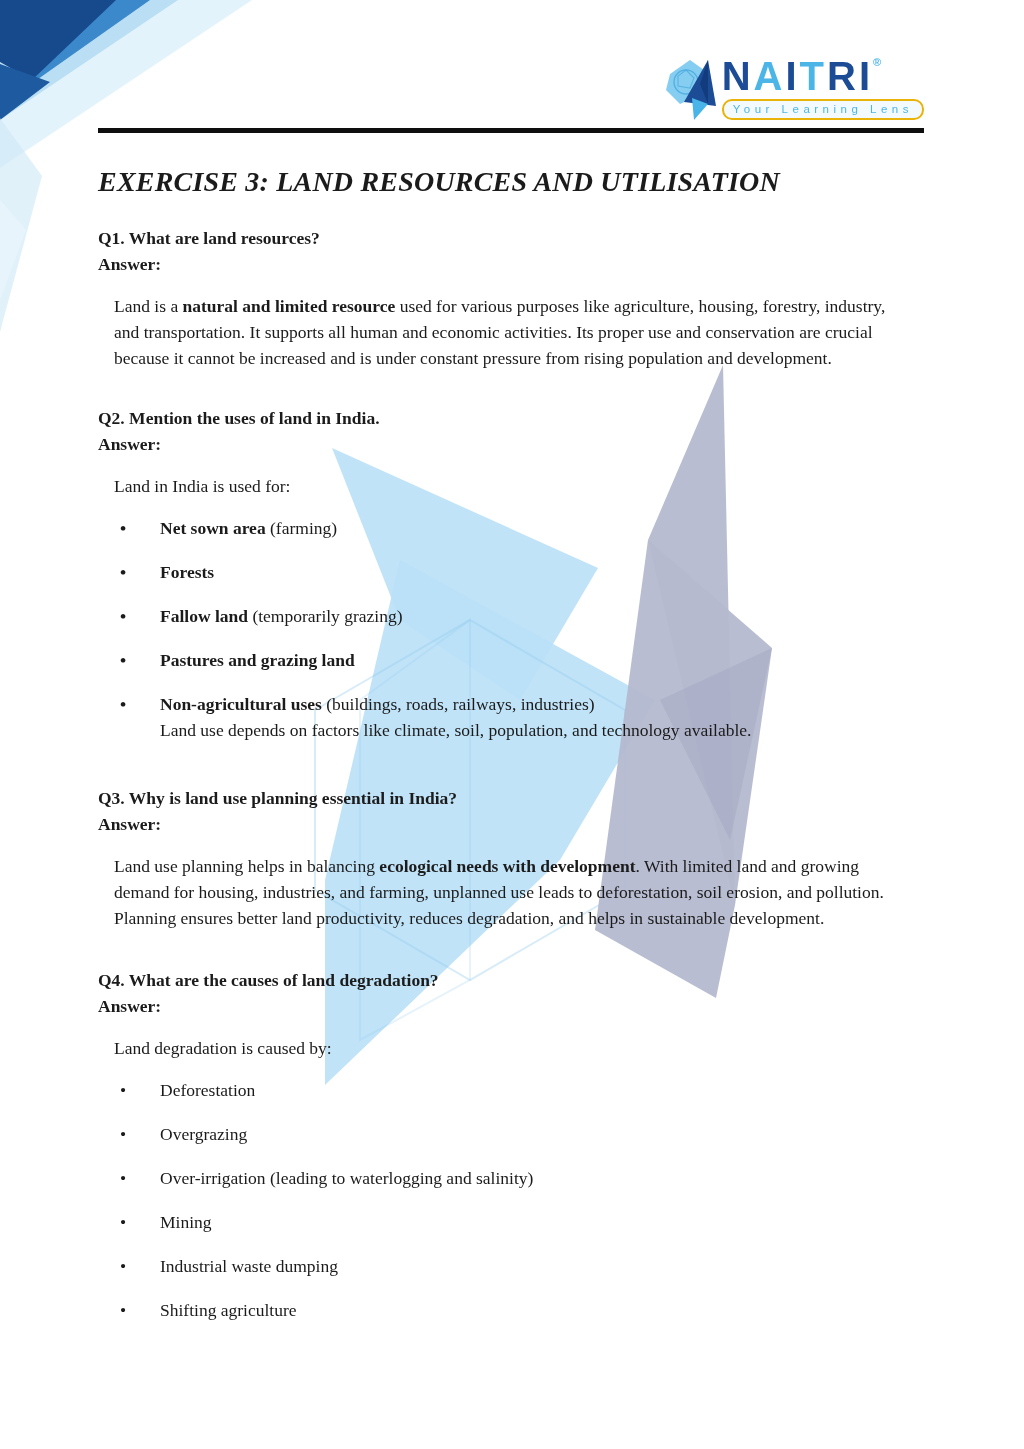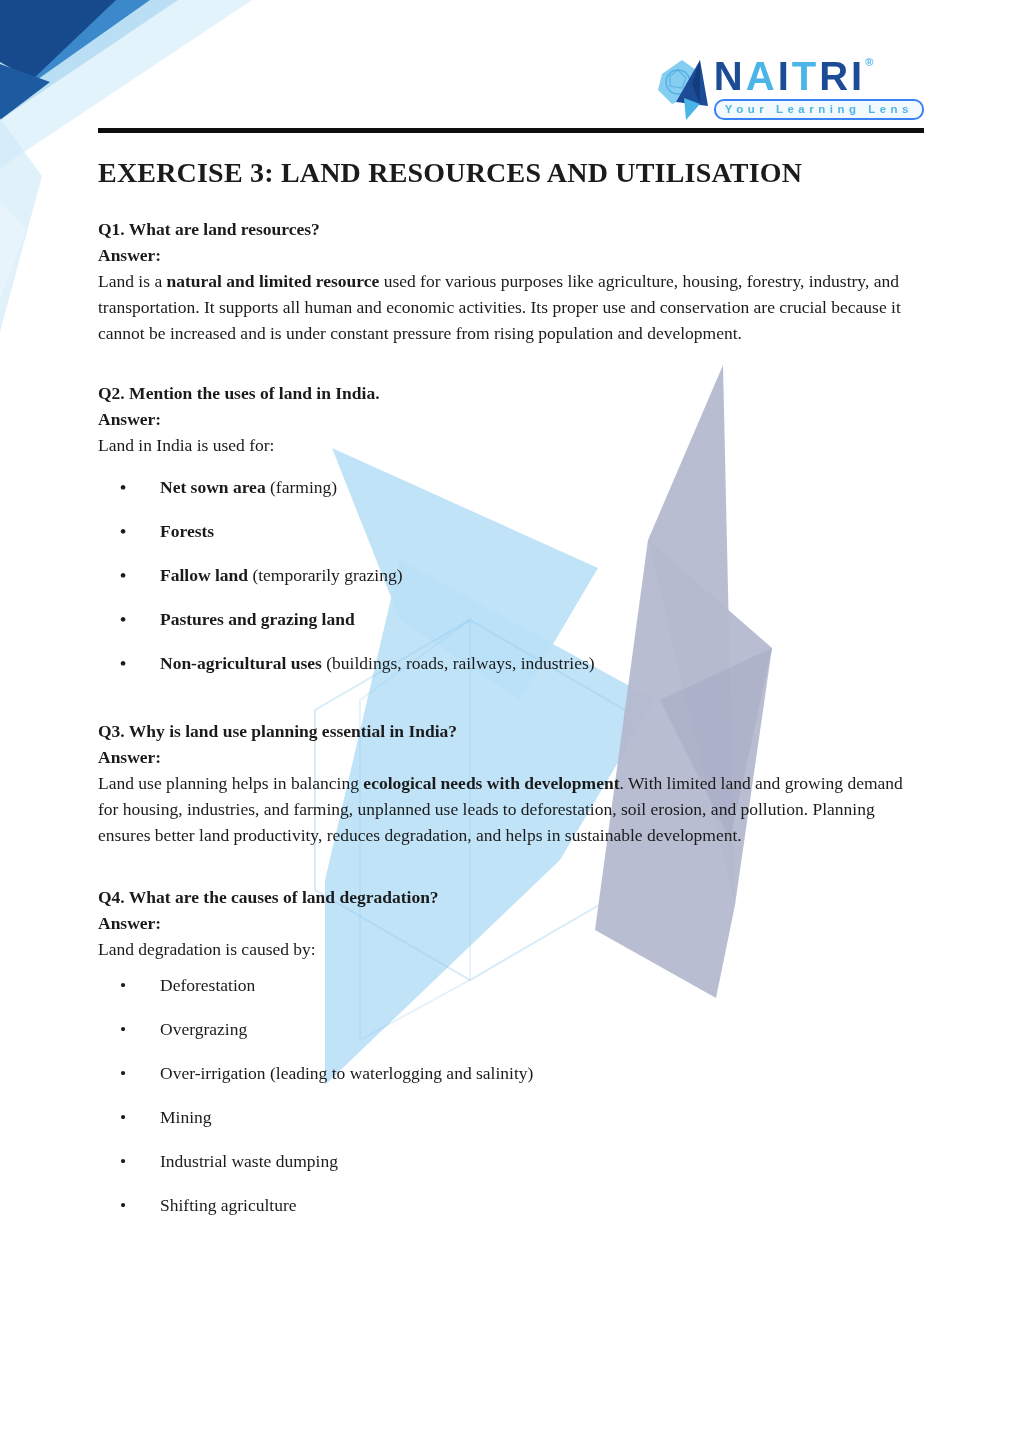--- a/index.html
+++ b/index.html
@@ -12,29 +12,29 @@
   #watermark{top:0;left:0;z-index:0;}
   .content{position:relative;z-index:3;}
 
   
   .header{height:128px;margin:0 100px 0 98px;border-bottom:5px solid #0e0e0e;position:relative;}
   .logo{position:absolute;right:0;bottom:6px;display:flex;align-items:flex-start;gap:4px;font-family:"Liberation Sans",sans-serif;}
   .logo-icon{width:54px;height:64px;margin-top:2px;}
   .logo-right{display:flex;flex-direction:column;align-items:flex-start;}
   .wordmark{display:flex;align-items:flex-start;font-weight:bold;font-size:40px;line-height:40px;letter-spacing:3px;}
   .wordmark .reg{font-size:11px;line-height:11px;margin-top:1px;font-weight:bold;}
-  .tagline-box{margin-top:3px;border:2px solid #3b82f6;border-radius:10px;background:#f3fafe;
-    padding:2px 9px 3px 9px;font-size:11.5px;letter-spacing:4.5px;color:#4fb5e6;font-weight:bold;white-space:nowrap;}
+  .tagline-box{margin-top:3px;border:2px solid #eab308;border-radius:10px;background:#f3fafe;
+    padding:2px 9px 3px 9px;font-size:11.5px;letter-spacing:4.5px;color:#4fb5e6;font-weight:normal;white-space:nowrap;}
 
   
   .page-body{margin:0 100px 0 98px;font-size:17.5px;line-height:26px;}
-  h1.title{font-size:28px;line-height:34px;margin:23px 0 0 0;font-weight:bold;letter-spacing:.2px;}
+  h1.title{font-size:28px;line-height:34px;margin:32px 0 0 0;font-weight:bold;letter-spacing:.2px;font-style:italic;}
   .qa{margin:0;}
   .qa .q-line{font-weight:bold;}
-  .qa p{margin:0;}
+  .qa p{margin:16px;}
   #q1{margin-top:26px;}
   #q2{margin-top:34px;}
   #q3{margin-top:42px;}
   #q4{margin-top:36px;}
   ul.blist{list-style:none;margin:16px 0 0 0;padding:0;}
   #q4 ul.blist{margin-top:10px;}
   ul.blist li{position:relative;padding-left:62px;margin:0;}
   ul.blist li + li{margin-top:18px;}
   ul.blist .bullet{position:absolute;left:22px;top:0;}
   #q2 ul.blist .bullet{font-weight:bold;}
@@ -104,21 +104,21 @@
 
     <section id="q2" class="qa">
       <div class="q-line">Q2. Mention the uses of land in India.</div>
       <div class="q-line">Answer:</div>
       <p>Land in India is used for:</p>
       <ul class="blist">
         <li><span class="bullet">•</span><strong>Net sown area</strong><span> (farming)</span></li>
         <li><span class="bullet">•</span><strong>Forests</strong><span></span></li>
         <li><span class="bullet">•</span><strong>Fallow land</strong><span> (temporarily grazing)</span></li>
         <li><span class="bullet">•</span><strong>Pastures and grazing land</strong><span></span></li>
-        <li><span class="bullet">•</span><strong>Non-agricultural uses</strong><span> (buildings, roads, railways, industries)</span></li>
+        <li><span class="bullet">•</span><strong>Non-agricultural uses</strong><span> (buildings, roads, railways, industries)</span><span class="note">Land use depends on factors like climate, soil, population, and technology available.</span></li>
       </ul>
     </section>
 
     <section id="q3" class="qa">
       <div class="q-line">Q3. Why is land use planning essential in India?</div>
       <div class="q-line">Answer:</div>
       <p><span>Land use planning helps in balancing </span><strong>ecological needs with development</strong><span>. With limited land and growing demand for housing, industries, and farming, unplanned use leads to deforestation, soil erosion, and pollution. Planning ensures better land productivity, reduces degradation, and helps in sustainable development.</span></p>
     </section>
 
     <section id="q4" class="qa">

